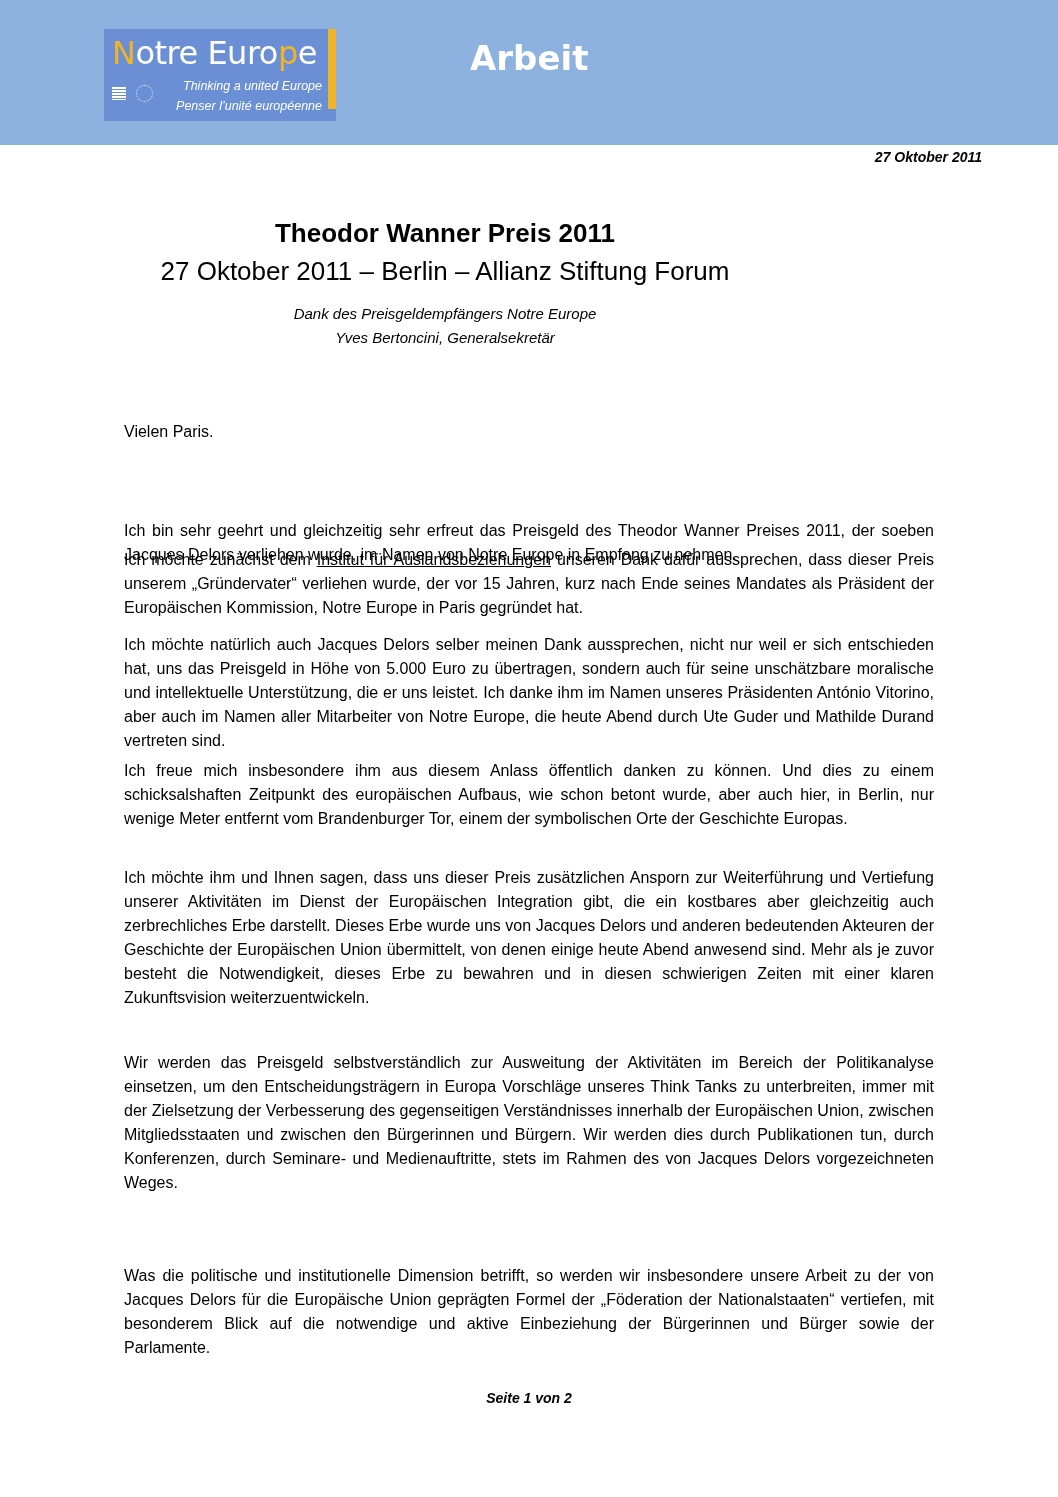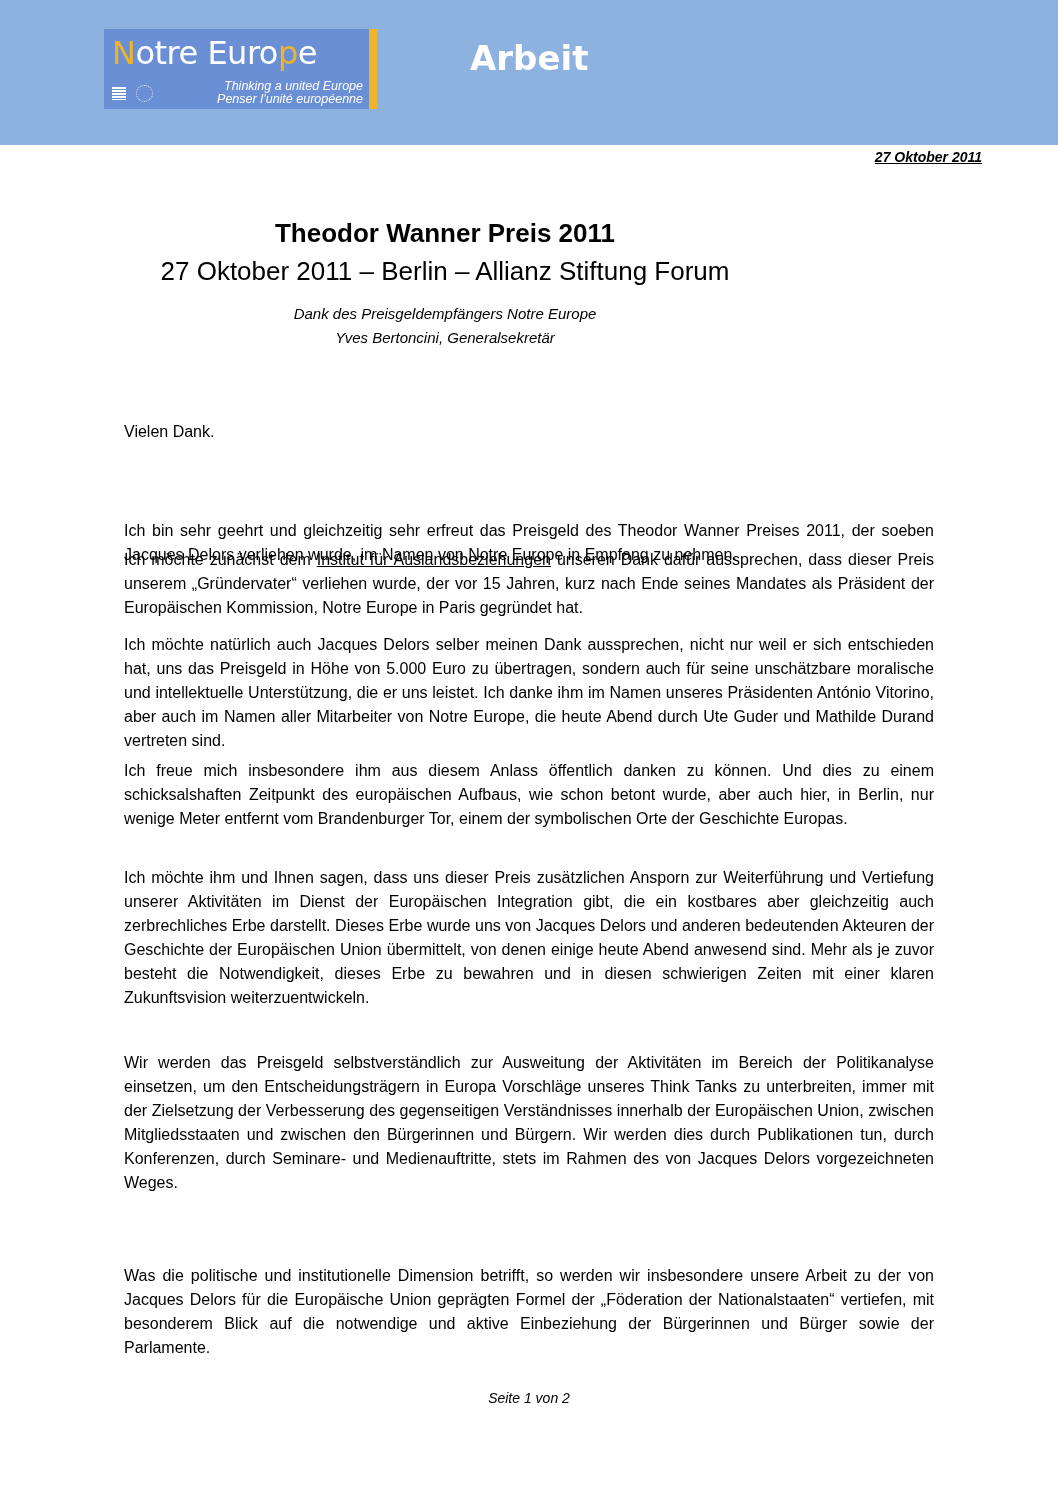--- a/index.html
+++ b/index.html
@@ -4,64 +4,64 @@
 <style>
   html, body { margin:0; padding:0; }
   body {
     width:1058px; height:1497px; position:relative; background:#ffffff;
     font-family:"Liberation Sans", sans-serif; color:#000; overflow:hidden;
   }
   .header-band {
     position:absolute; left:0; top:0; width:1058px; height:145px; background:#8eb2e0;
   }
   .logo {
-    position:absolute; left:104px; top:29px; width:232px; height:80px; background:#6a8fd4;padding-left:41px;
+    position:absolute; left:104px; top:29px; width:232px; height:92px; background:#6a8fd4;
   }
   .logo-bar {
     position:absolute; right:0; top:0; width:8px; height:80px; background:#f0b428;
   }
   .logo-name {
     position:absolute; left:8px; top:6px; font-size:32px; color:#ffffff; letter-spacing:-0.5px;
     font-family:"DejaVu Sans", sans-serif; font-weight:normal; line-height:36px;
   }
   .logo-name .accent { color:#f0b428; }
   .logo-tag {
     position:absolute; right:14px; font-style:italic; font-size:12.5px; color:#ffffff;
     text-align:right; line-height:14px;
   }
   .logo-tag.t1 { top:50px; }
-  .logo-tag.t2 { top:63px; }
+  .logo-tag.t2 { top:70px; }
   .logo-flag {
     position:absolute; left:8px; top:58px; width:14px; height:13px;
     background:repeating-linear-gradient(#ffffff 0 2px, #6a8fd4 2px 3px);
   }
   .logo-stars {
     position:absolute; left:32px; top:56px; width:15px; height:15px;
     border:1px dotted #e8eefc; border-radius:50%;
   }
   .forum-title {
     position:absolute; left:470px; top:38px; font-size:34px; font-weight:bold; color:#ffffff;
     font-family:"DejaVu Sans", sans-serif;
   }
   .date-top {
-    position:absolute; right:76px; top:149px; font-style:italic; font-weight:bold; font-size:14px;text-decoration:underline;
+    position:absolute; right:76px; top:149px; font-style:italic; font-weight:bold; font-size:14px;
   }
   .title-block { position:absolute; left:0; width:890px; text-align:center; }
   .title1 { top:218px; font-size:26px; font-weight:bold; }
   .title2 { top:256px; font-size:26px; font-weight:normal; }
   .sub1 { top:305px; font-size:15px; font-style:italic; }
   .sub2 { top:329px; font-size:15px; font-style:italic; }
   .body-text {
     position:absolute; left:124px; width:810px; font-size:16px; line-height:24px; text-align:justify;
   }
   .body-text p { margin:0; }
   .u { text-decoration:underline; }
   .footer {
     position:absolute; left:0; width:1058px; top:1390px; text-align:center;
-    font-style:italic; font-weight:normal; font-size:14px;
+    font-style:italic; font-weight:bold; font-size:14px;
   }
 </style>
 </head>
 <body>
 
 <div class="header-band">
   <div class="logo">
     <div class="logo-name"><span class="accent">N</span><span>otre Euro</span><span class="accent">p</span><span>e</span></div>
     <div class="logo-flag"></div>
     <div class="logo-stars"></div>
@@ -73,21 +73,21 @@
 </div>
 
 <div class="date-top">27 Oktober 2011</div>
 
 <div class="title-block title1">Theodor Wanner Preis 2011</div>
 <div class="title-block title2">27 Oktober 2011 – Berlin – Allianz Stiftung Forum</div>
 <div class="title-block sub1">Dank des Preisgeldempfängers Notre Europe</div>
 <div class="title-block sub2">Yves Bertoncini, Generalsekretär</div>
 
 <div class="body-text" style="top:420px;">
-  <p>Vielen Dank.</p>
+  <p>Vielen Paris.</p>
 </div>
 
 <div class="body-text" style="top:488px;margin-top:31px;">
   <p>Ich bin sehr geehrt und gleichzeitig sehr erfreut das Preisgeld des Theodor Wanner Preises 2011, der soeben Jacques Delors verliehen wurde, im Namen von Notre Europe in Empfang zu nehmen.</p>
 </div>
 
 <div class="body-text" style="top:548px;">
   <p><span>Ich möchte zunächst dem </span><span class="u">Institut für Auslandsbeziehungen</span><span> unseren Dank dafür aussprechen, dass dieser Preis unserem „Gründervater“ verliehen wurde, der vor 15 Jahren, kurz nach Ende seines Mandates als Präsident der Europäischen Kommission, Notre Europe in Paris gegründet hat.</span></p>
 </div>
 

